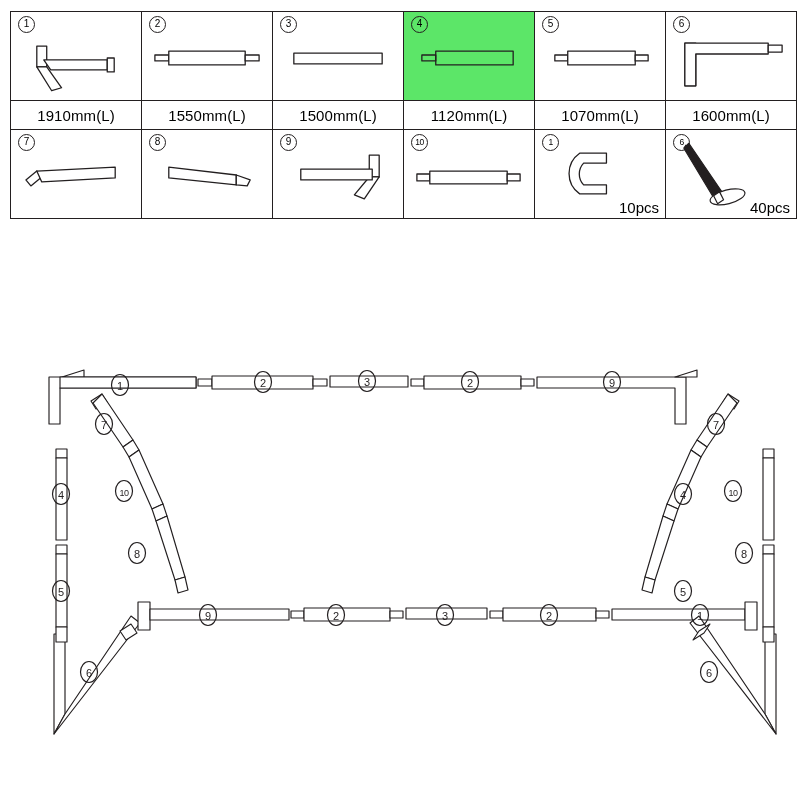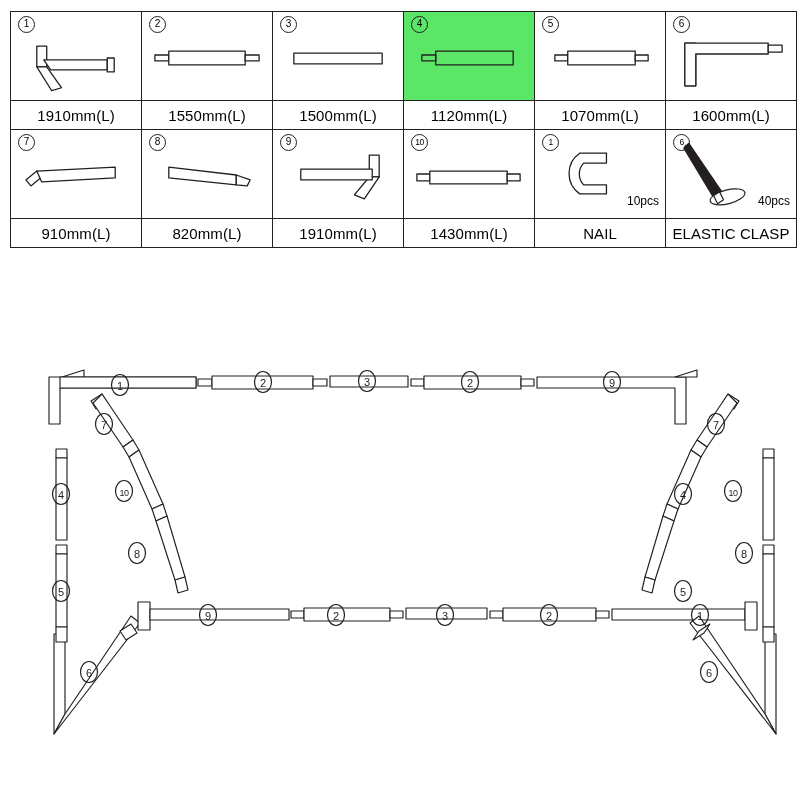--- a/index.html
+++ b/index.html
@@ -24,21 +24,21 @@
   .parts-table .img-cell.hl{background:#5ce668;}
   .cell-num{
     position:absolute;left:7px;top:4px;
     width:15px;height:15px;border:1.2px solid #231f20;border-radius:50%;
     font-size:10px;line-height:14px;text-align:center;
     font-family:"Liberation Sans",sans-serif;
   }
   .cell-num.wide{font-size:8.5px;letter-spacing:-0.5px;}
   .cell-svg{position:absolute;left:0;top:0;width:100%;height:100%;}
   .qty{
-    position:absolute;right:6px;bottom:10px;font-size:12px;margin-left:12px;
+    position:absolute;right:6px;bottom:2px;font-size:15px;margin-left:12px;
   }
 
   
   .diagram{position:absolute;left:0;top:282px;width:807px;height:525px;}
   .diagram svg{display:block;}
   .dn{font-family:"Liberation Sans",sans-serif;font-size:11px;text-anchor:middle;}
   .dn.w{font-size:9px;letter-spacing:-0.4px;}
 </style>
 </head>
 <body>
@@ -174,28 +174,20 @@
               <path d="M23 13 L57 63 L52 66 L20 16 Z" fill="#231f20"></path>
               <path d="M20 15 L53 66 L48 68 L18 18 Z" fill="#231f20"></path>
               <ellipse cx="62" cy="67" rx="18" ry="7" transform="rotate(-14 62 67)"></ellipse>
               <path d="M48 66 L54 62 L58 70 L52 74 Z"></path>
             </g>
           </svg>
           <span class="qty">40pcs</span>
         </td>
       </tr>
 
-      <tr>
-        <td class="lbl-cell">910mm(L)</td>
-        <td class="lbl-cell">820mm(L)</td>
-        <td class="lbl-cell">1910mm(L)</td>
-        <td class="lbl-cell">1430mm(L)</td>
-        <td class="lbl-cell">NAIL</td>
-        <td class="lbl-cell">ELASTIC CLASP</td>
-      </tr>
     </tbody>
   </table>
 
   <div class="diagram">
     <svg width="807" height="525" viewBox="0 0 807 525">
       <g fill="#ffffff" stroke="#231f20" stroke-width="1.15" stroke-linejoin="round" stroke-linecap="round">
 
         <g>
           <path d="M49 95 L49 142 L60 142 L60 106 L196 106 L196 95 Z"></path>
           <path d="M62 95 L84 88 L84 95 Z"></path>

